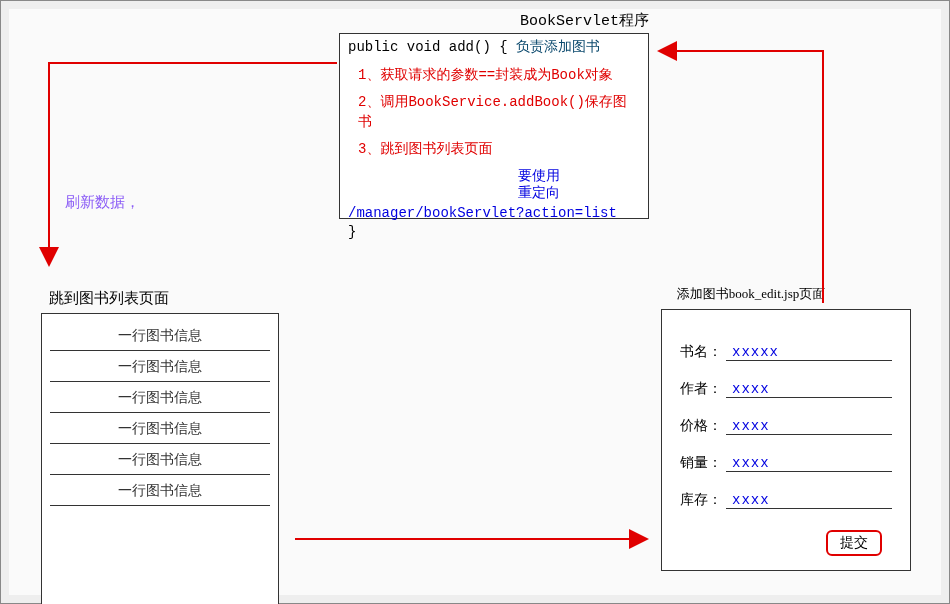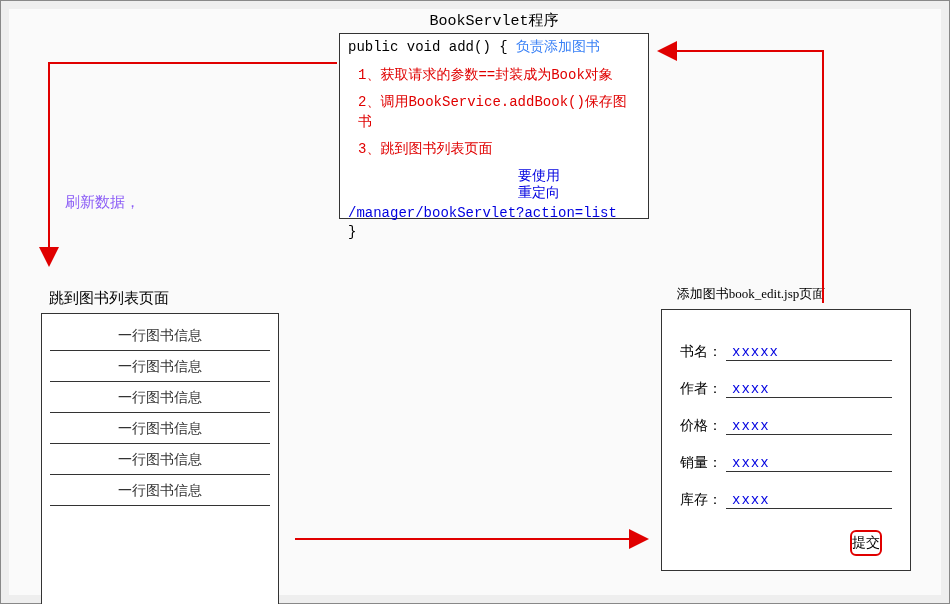--- a/index.html
+++ b/index.html
@@ -25,40 +25,40 @@
     bottom: 8px;
     background: #fafafa;
   }
 
   
   .servlet-title {
     position: absolute;
     top: 2px;
     left: 330px;
     width: 310px;
-    text-align: center;
+    text-align: right;
     font-family: "Courier New", monospace;
     font-size: 15px;
     color: #000;
   }
   .servlet-box {
     position: absolute;
     top: 24px;
     left: 330px;
     width: 310px;
     height: 186px;
     border: 1px solid #333;
     background: #fff;
     padding: 4px 8px;
     font-family: "Courier New", monospace;
     font-size: 14px;
     line-height: 1.4;
   }
   .servlet-box .sig { color: #000; }
-  .servlet-box .brace-comment { color: #3b82f6; }
+  .servlet-box .brace-comment { color: #0c4a6e; }
   .servlet-box .step { color: #e00000; margin: 8px 0 8px 10px; }
   .servlet-box .note { color: #0000e0; margin-left: 170px; line-height: 1.2; }
   .servlet-box .path { color: #0000e0; margin-top: 2px; }
   .servlet-box .close { color: #000; }
 
   
   .refresh-note {
     position: absolute;
     top: 140px;
     left: 56px;
@@ -147,21 +147,21 @@
     font-size: 14px;
     letter-spacing: 1px;
     padding-left: 6px;
   }
   .submit-btn {
     position: absolute;
     bottom: 14px;
     right: 28px;
     border: 2px solid #e00000;
     border-radius: 6px;
-    padding: 2px 0;
+    padding: 2px 12px;
     color: #000;
     font-size: 14px;
   }
 
   svg.arrows {
     position: absolute;
     left: 0; top: 0;
     width: 100%;
     height: 100%;
     pointer-events: none;

